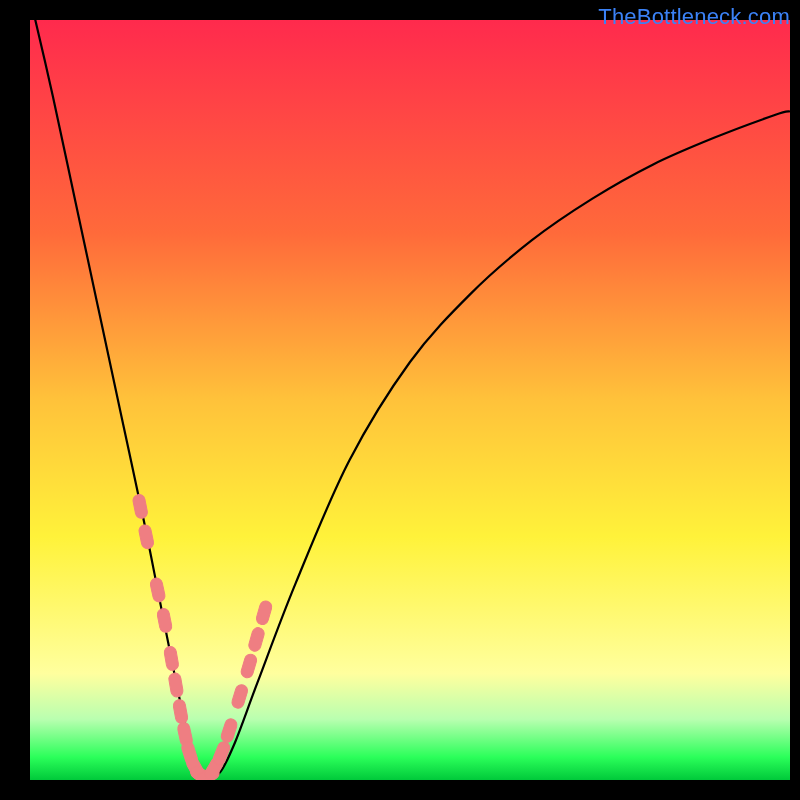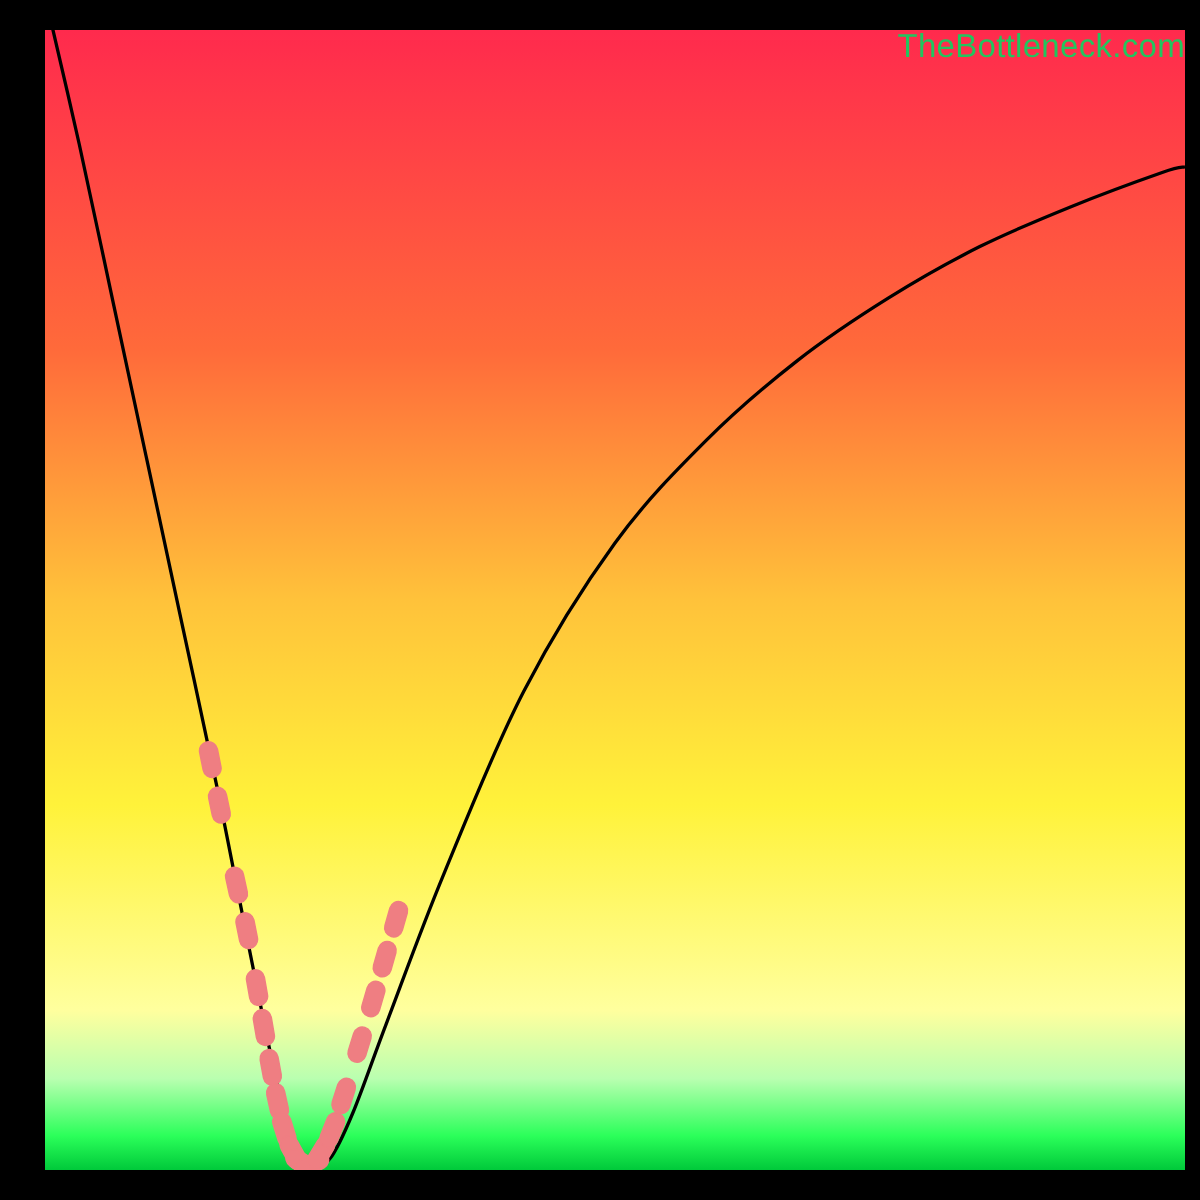--- a/index.html
+++ b/index.html
@@ -21,23 +21,23 @@
   }
   .plot {
     position: absolute;
     left: 0;
     top: 0;
     width: 760px;
     height: 760px;
   }
   .watermark {
     position: absolute;
-    top: 18px;
+    top: 4px;
     right: 10px;
-    color: #22c55e;
+    color: #3b82f6;
     font-size: 22px;
     font-weight: 400;
     letter-spacing: 0.2px;
     z-index: 10;
   }
   svg { display: block; }
 </style>
 </head>
 <body>
 

